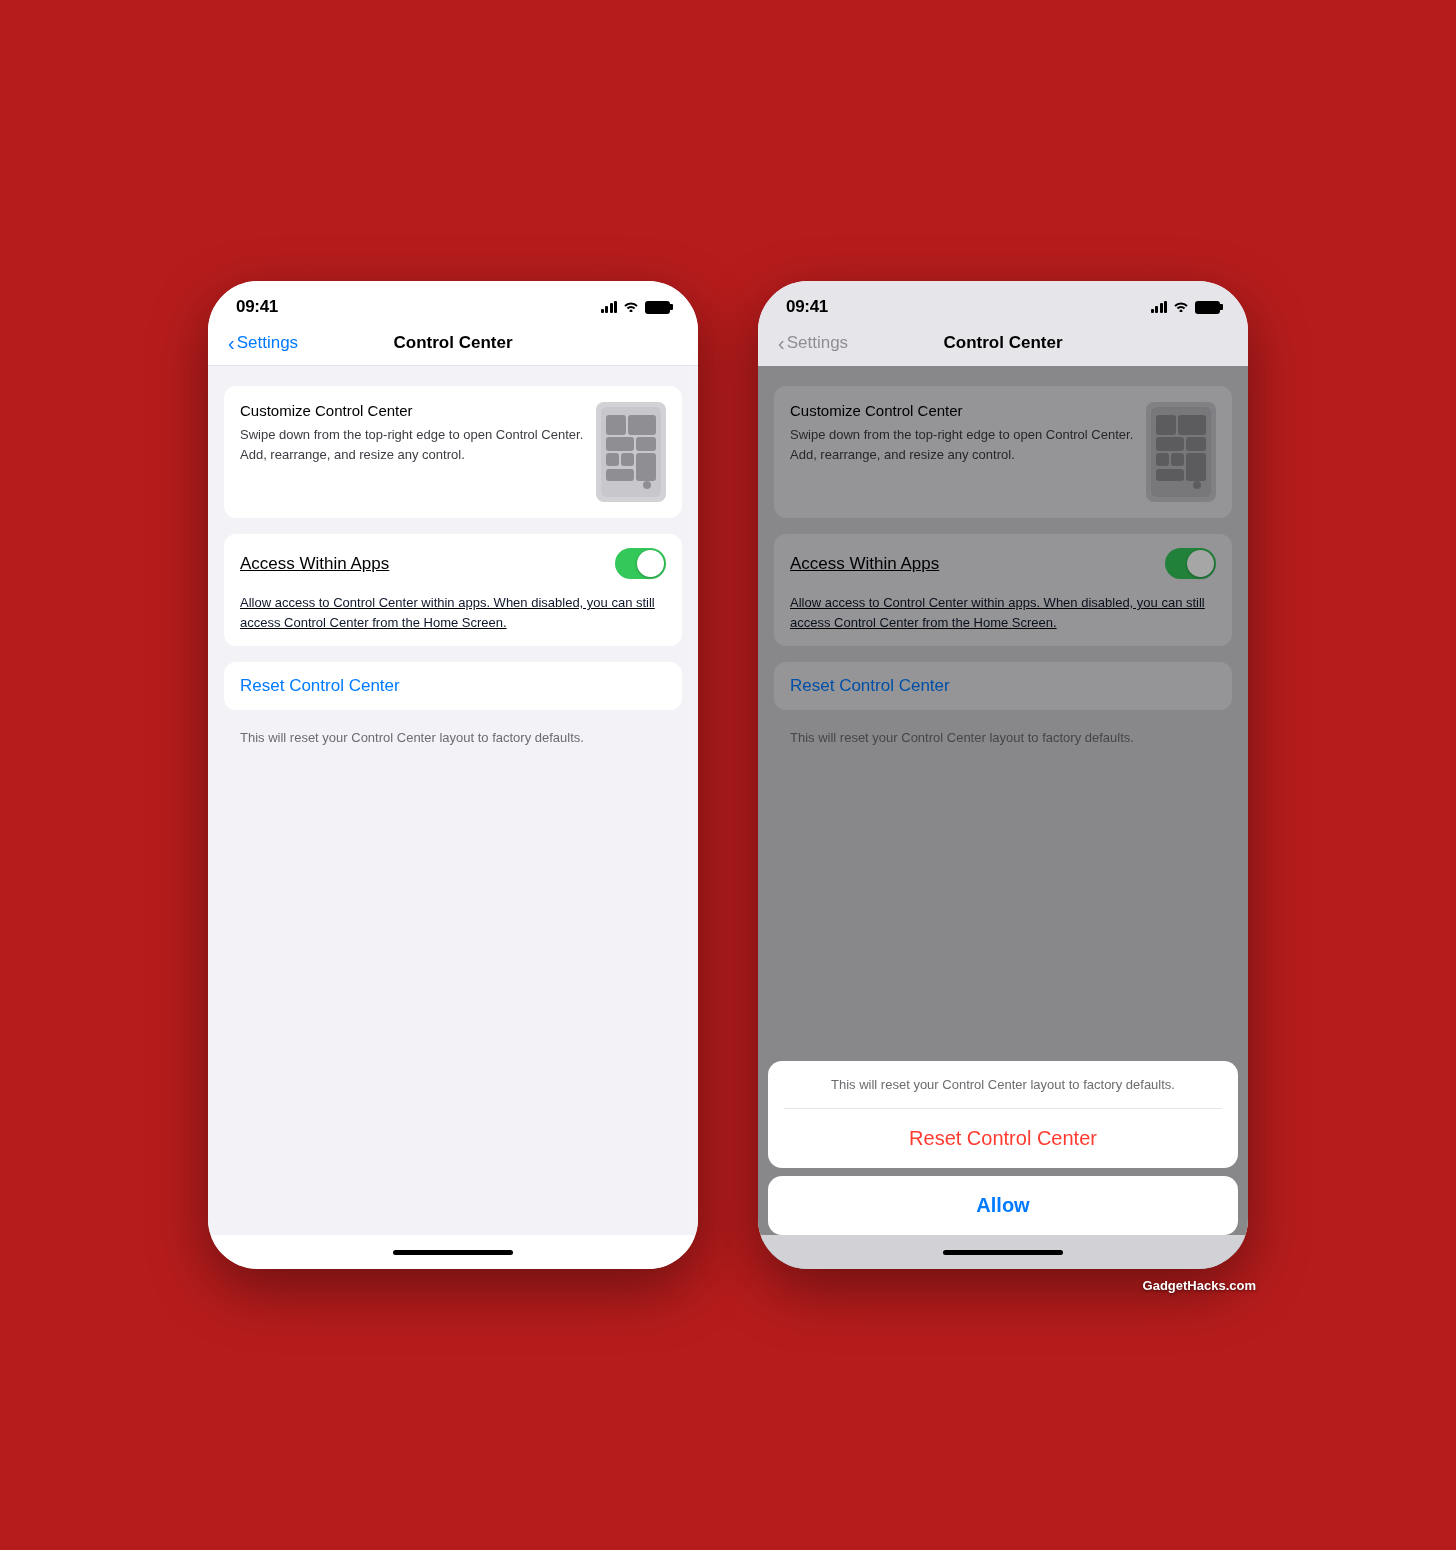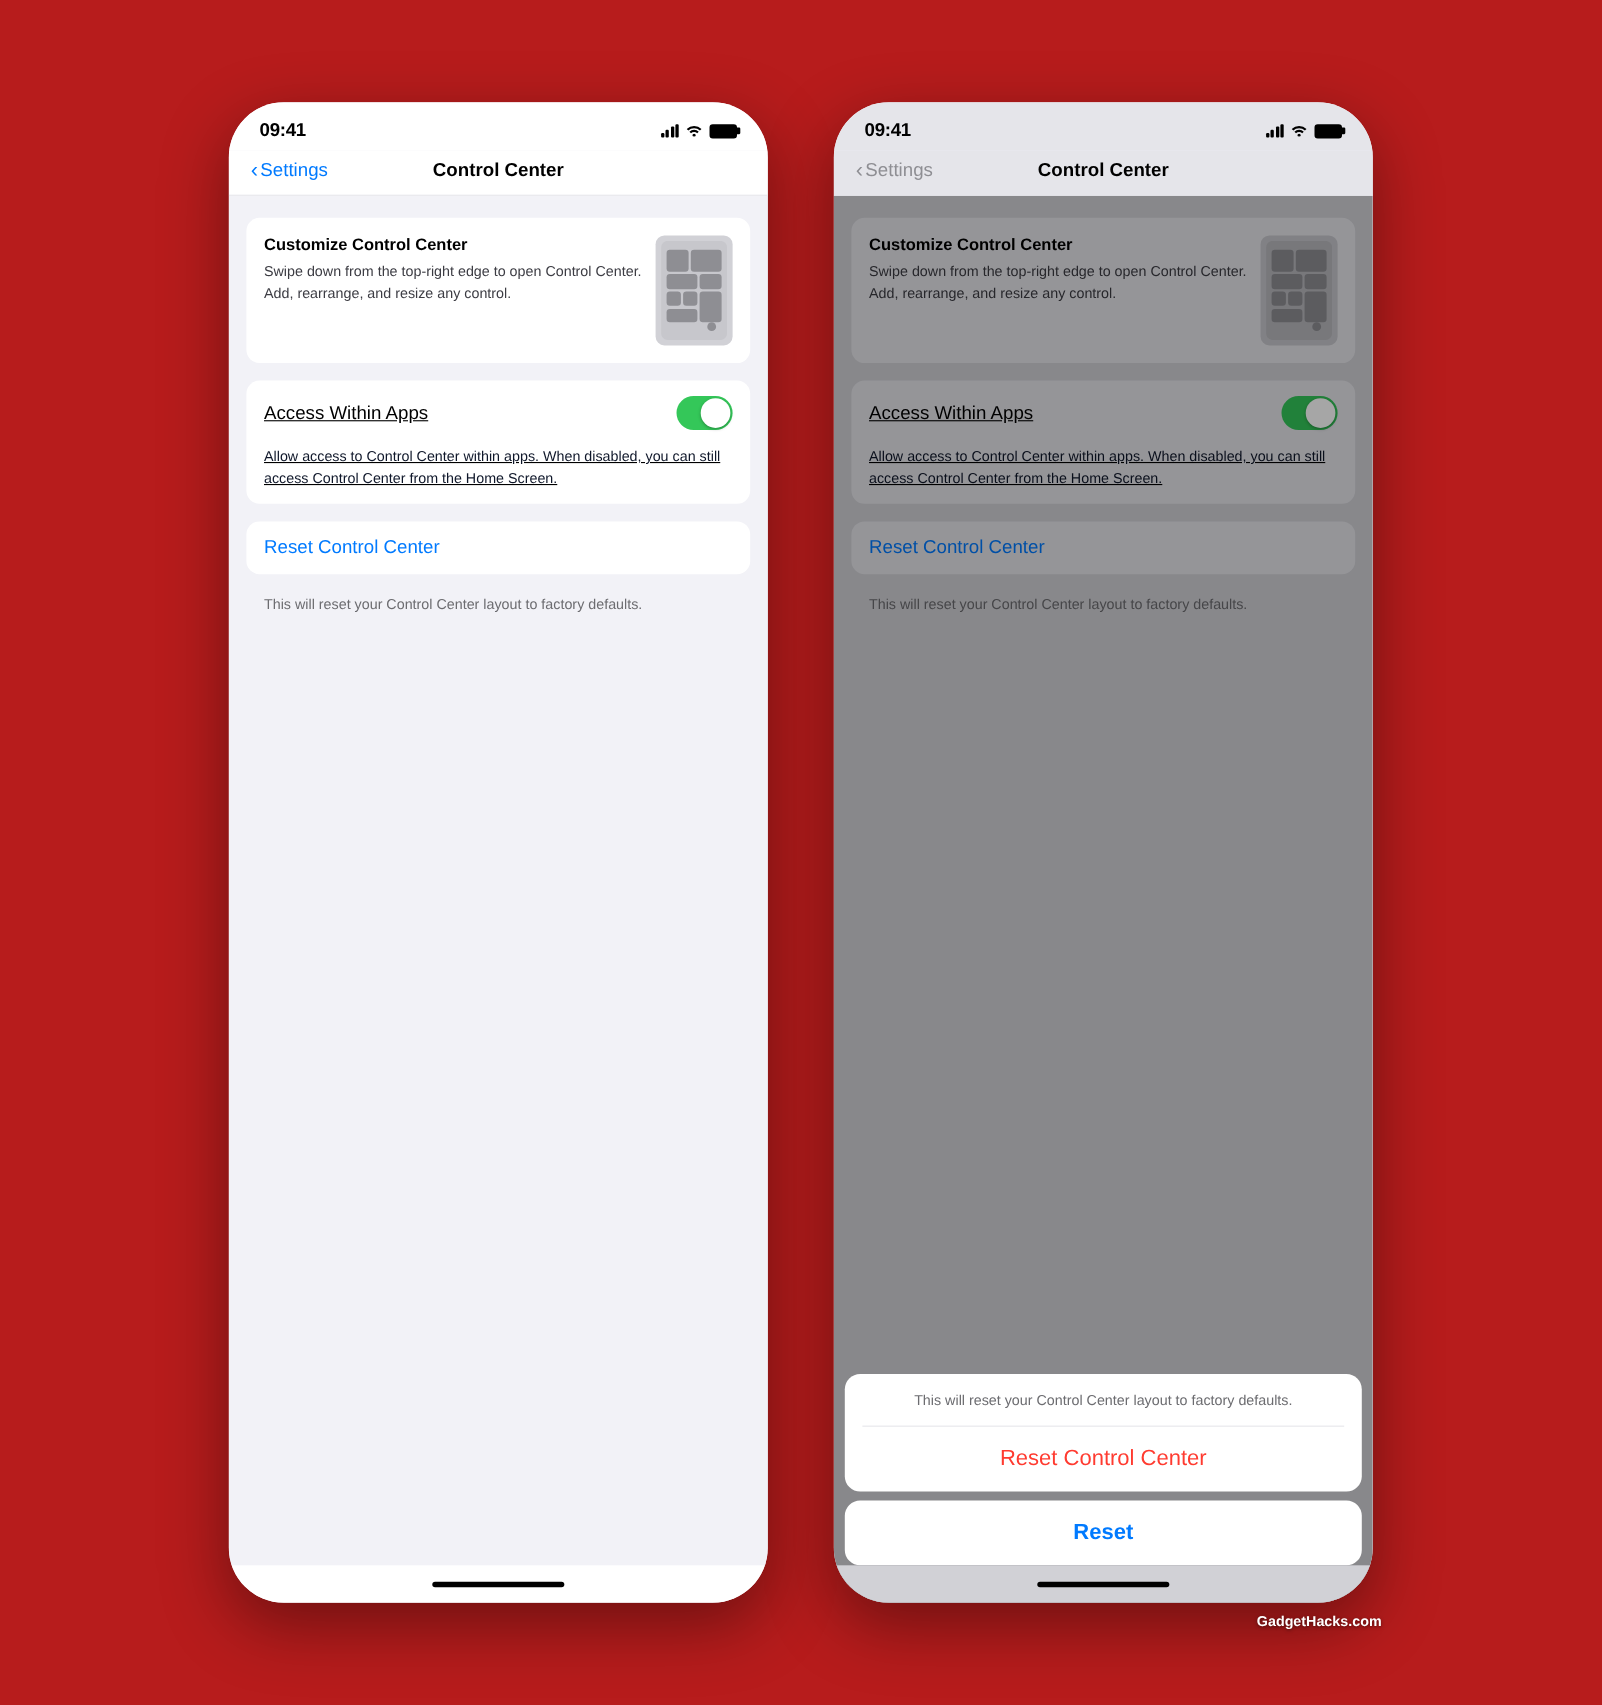--- a/index.html
+++ b/index.html
@@ -10,21 +10,21 @@
       height: 1550px;
       display: flex;
       align-items: center;
       justify-content: center;
       font-family: -apple-system, 'SF Pro Text', 'Helvetica Neue', Arial, sans-serif;
       overflow: hidden;
     }
 
     .phone {
       width: 490px;
-      height: 1364px;
+      height: 988px;
       background: #f2f2f7;
       border-radius: 50px;
       overflow: hidden;
       box-shadow: 0 20px 60px rgba(0,0,0,0.4);
       display: flex;
       flex-direction: column;
       position: relative;
     }
 
     .phone + .phone {
@@ -159,21 +159,21 @@
       justify-content: space-between;
       gap: 12px;
     }
 
     .customize-text {
       flex: 1;
     }
 
     .customize-title {
       font-size: 15px;
-      font-weight: 700;
+      font-weight: 400;
       color: #000;
       margin-bottom: 6px;
     }
 
     .customize-desc {
       font-size: 13px;
       color: #3c3c43;
       line-height: 1.5;
     }
 
@@ -514,21 +514,21 @@
 
       <div class="action-sheet" style="z-index:20; position:absolute; bottom:34px; left:10px; right:10px;">
 
         <div class="action-sheet-group">
           <div class="action-sheet-desc">This will reset your Control Center layout to factory defaults.</div>
           <div class="action-sheet-divider"></div>
           <div class="action-sheet-btn destructive">Reset Control Center</div>
         </div>
 
         <div class="action-sheet-cancel">
-          <div class="action-sheet-btn blue">Reset</div>
+          <div class="action-sheet-btn blue">Allow</div>
         </div>
 
       </div>
 
       <div class="home-indicator" style="background:#d1d1d6; position:absolute; bottom:0; left:0; right:0; z-index:25;">
         <div class="home-bar" style="background:#000;"></div>
       </div>
 
     </div>
 

